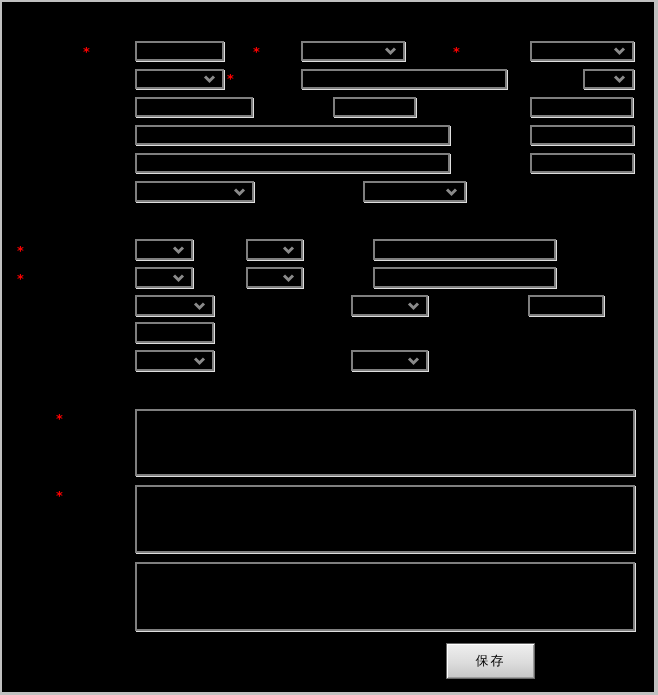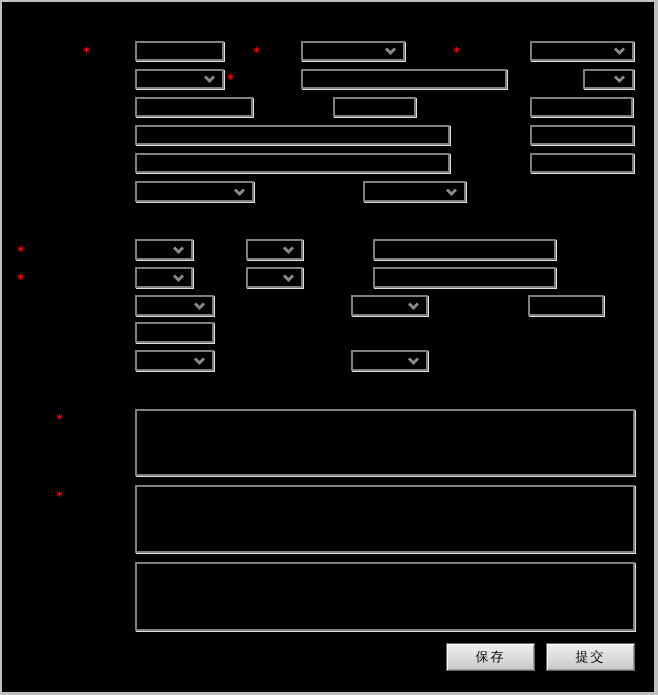--- a/index.html
+++ b/index.html
@@ -27,21 +27,21 @@
 
   .req {
     position:absolute;
     color:#ff0000;
     font:13px/13px "DejaVu Sans", sans-serif;
     font-weight:bold;
   }
 
   .btn {
     position:absolute;
-    width:89px; height:28px;
+    width:89px; height:36px;
     background:linear-gradient(180deg,#efefef 0%,#dcdcdc 55%,#c6c6c6 100%);
     border:1px solid #676767;
     box-shadow:inset 1px 1px 0 #ffffff, inset -1px -1px 0 #9c9c9c;
     color:#000;
     font:13px "DejaVu Sans", sans-serif;
     letter-spacing:2px;
     text-align:center;
     cursor:pointer;
   }
 </style>
@@ -197,14 +197,13 @@
 
   <span class="req" style="left:56px; top:412px;">*</span>
   <textarea class="ta" style="left: 135px; top: 409px; width: 500px; height: 67px;"></textarea>
 
   <span class="req" style="left:56px; top:489px;">*</span>
   <textarea class="ta" style="left: 135px; top: 485px; width: 500px; height: 68px;"></textarea>
 
   <textarea class="ta" style="left: 135px; top: 562px; width: 500px; height: 69px;"></textarea>
 
   <button class="btn" style="left:446px; top:643px;">保存</button>
-  <button class="btn" style="left:546px; top:643px;">提交</button>
 </div>
 
 </body></html>

